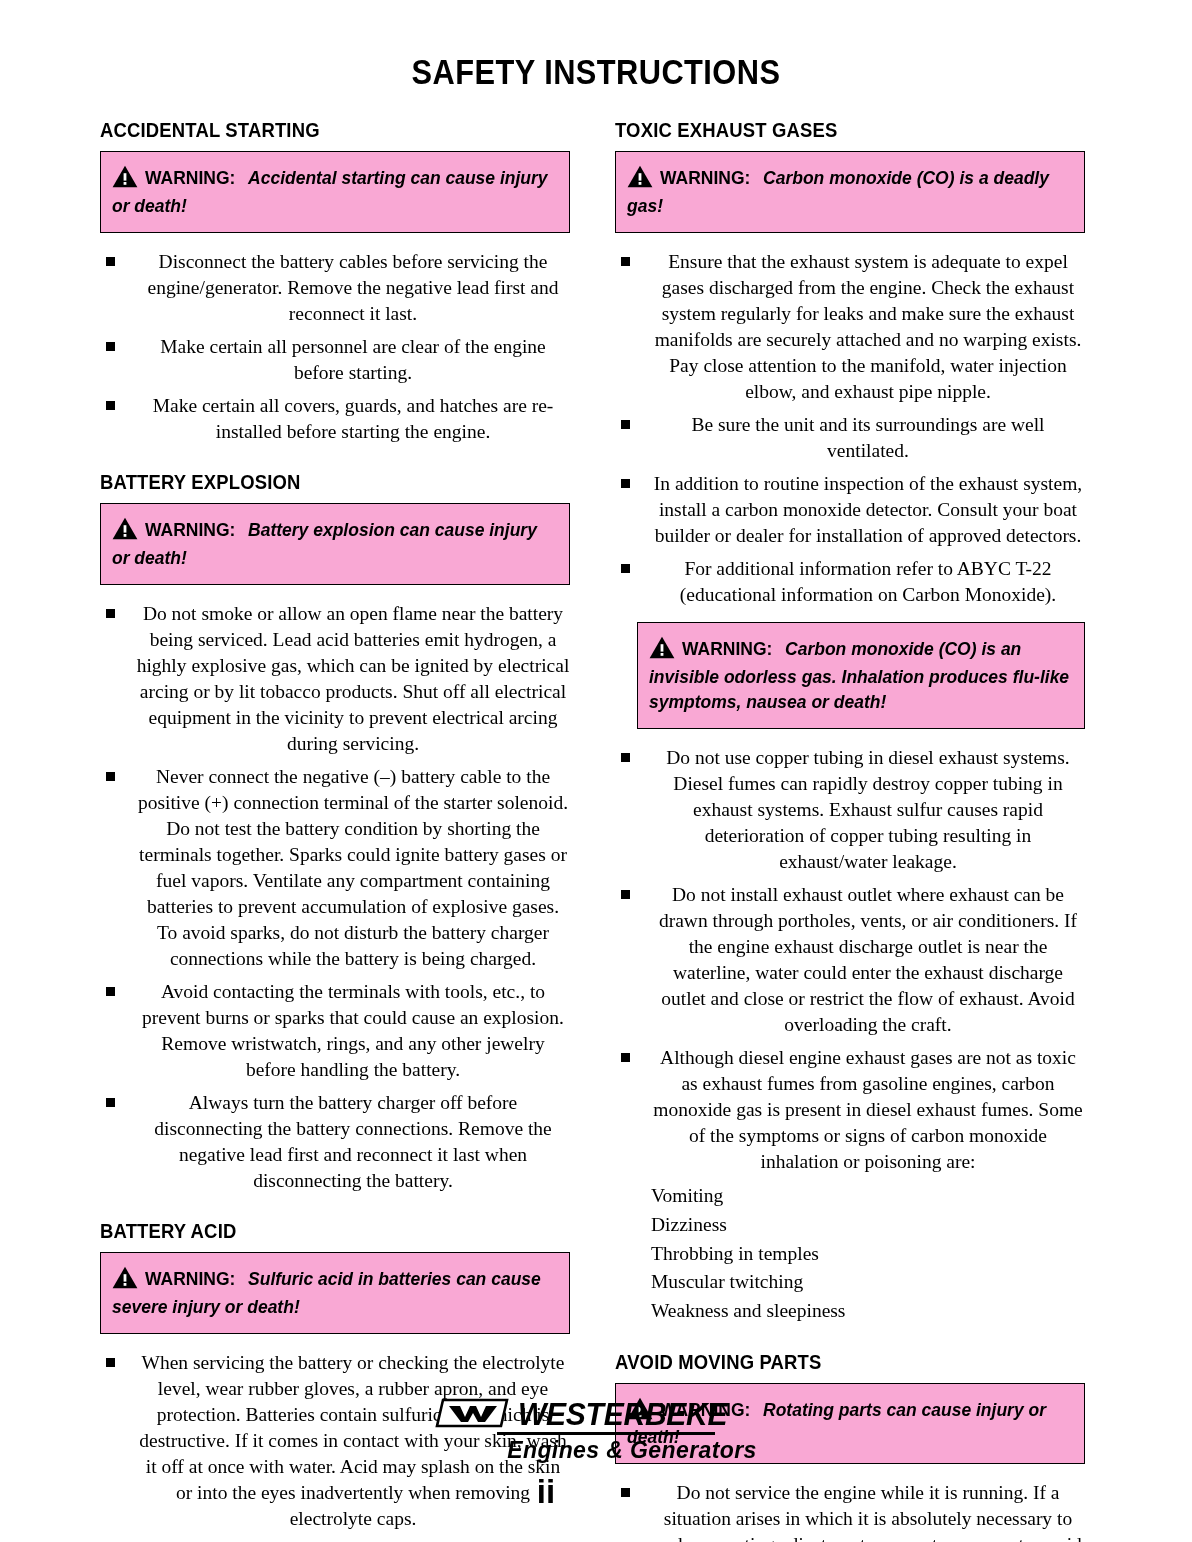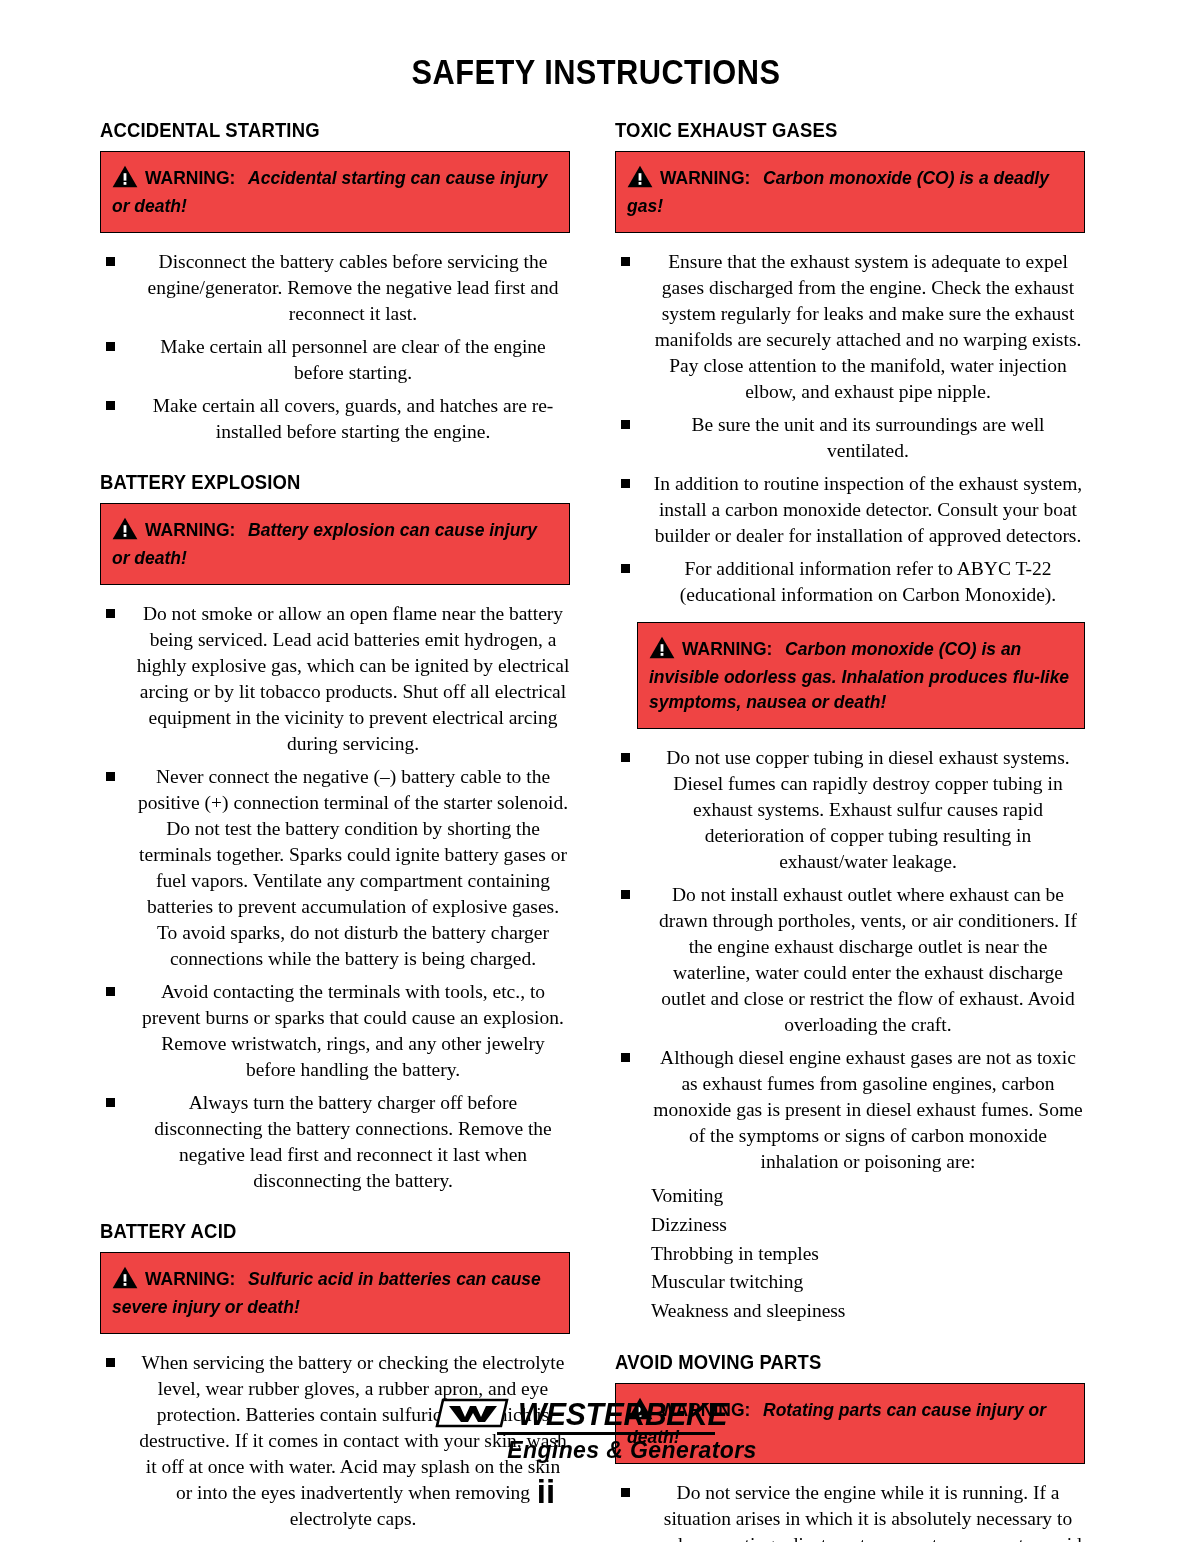--- a/index.html
+++ b/index.html
@@ -58,21 +58,21 @@
     transform-origin: left center;
     white-space: nowrap;
   }
   .section-head.gap-top { margin-top: 25px; }
 
   
   .warn-box {
     border: 1.6px solid #000;
     padding: 12px 14px 13px 11px;
     margin: 0 0 16px 0;
-    background: #ef4444;
+    background: #f9a8d4;
     box-sizing: border-box;
   }
   .warn-box.indented {
     margin-left: 22px;
     margin-top: 14px;
     margin-bottom: 16px;
   }
   .warn-line {
     font-family: "Liberation Sans", "DejaVu Sans", sans-serif;
     font-size: 17.5px;

